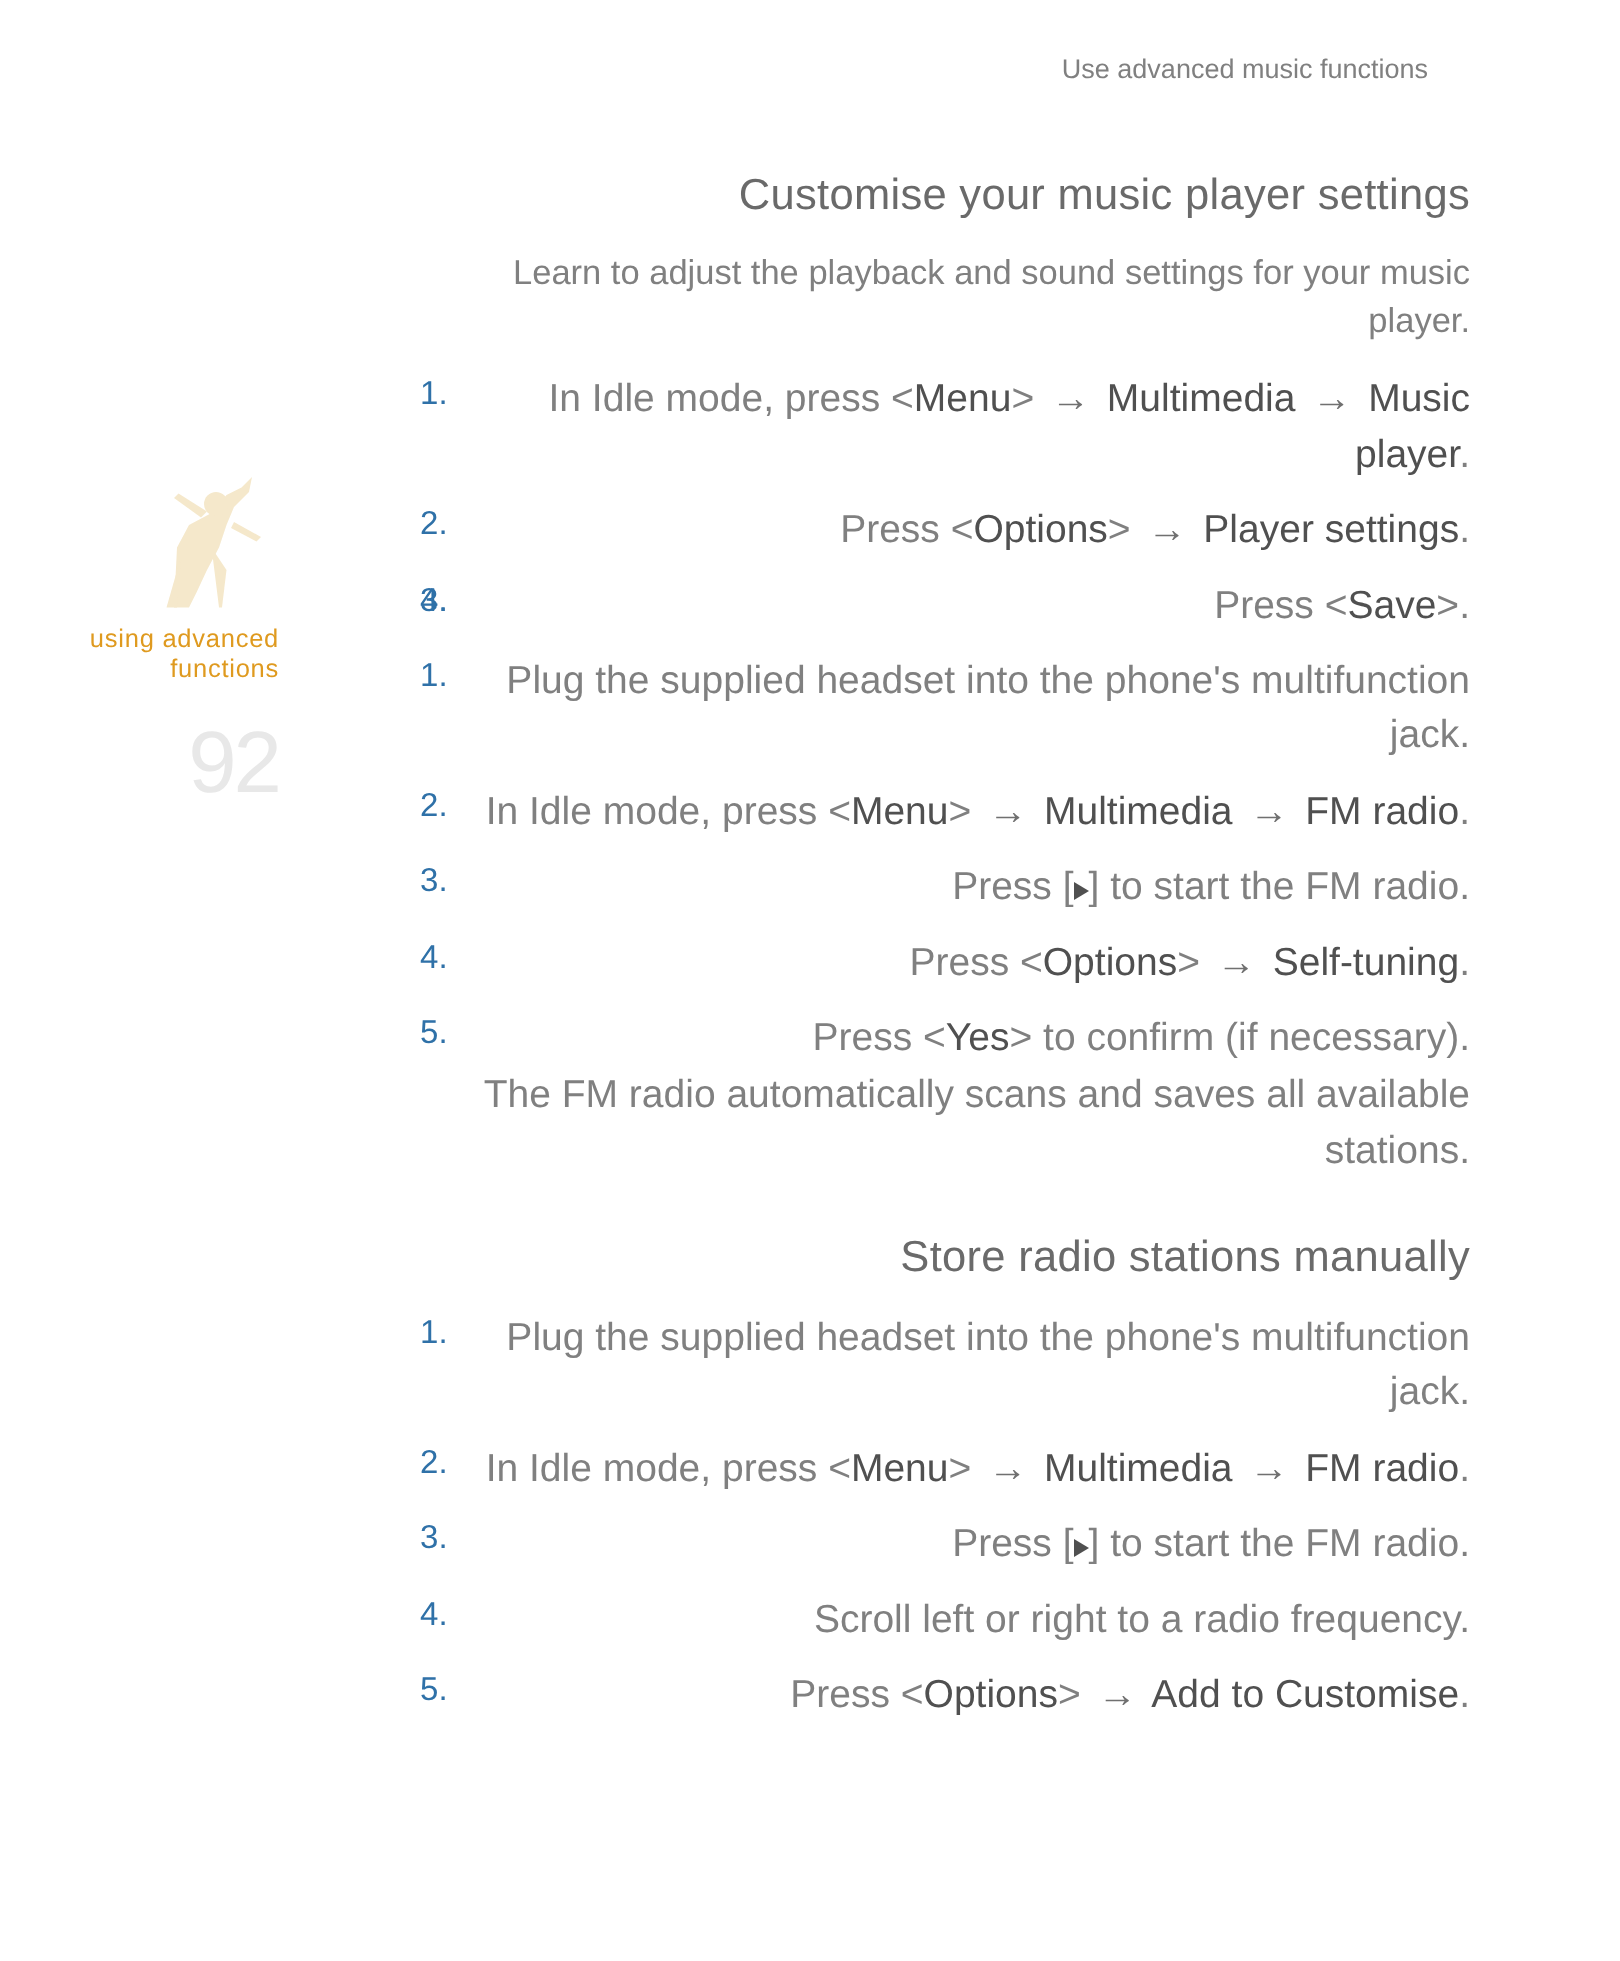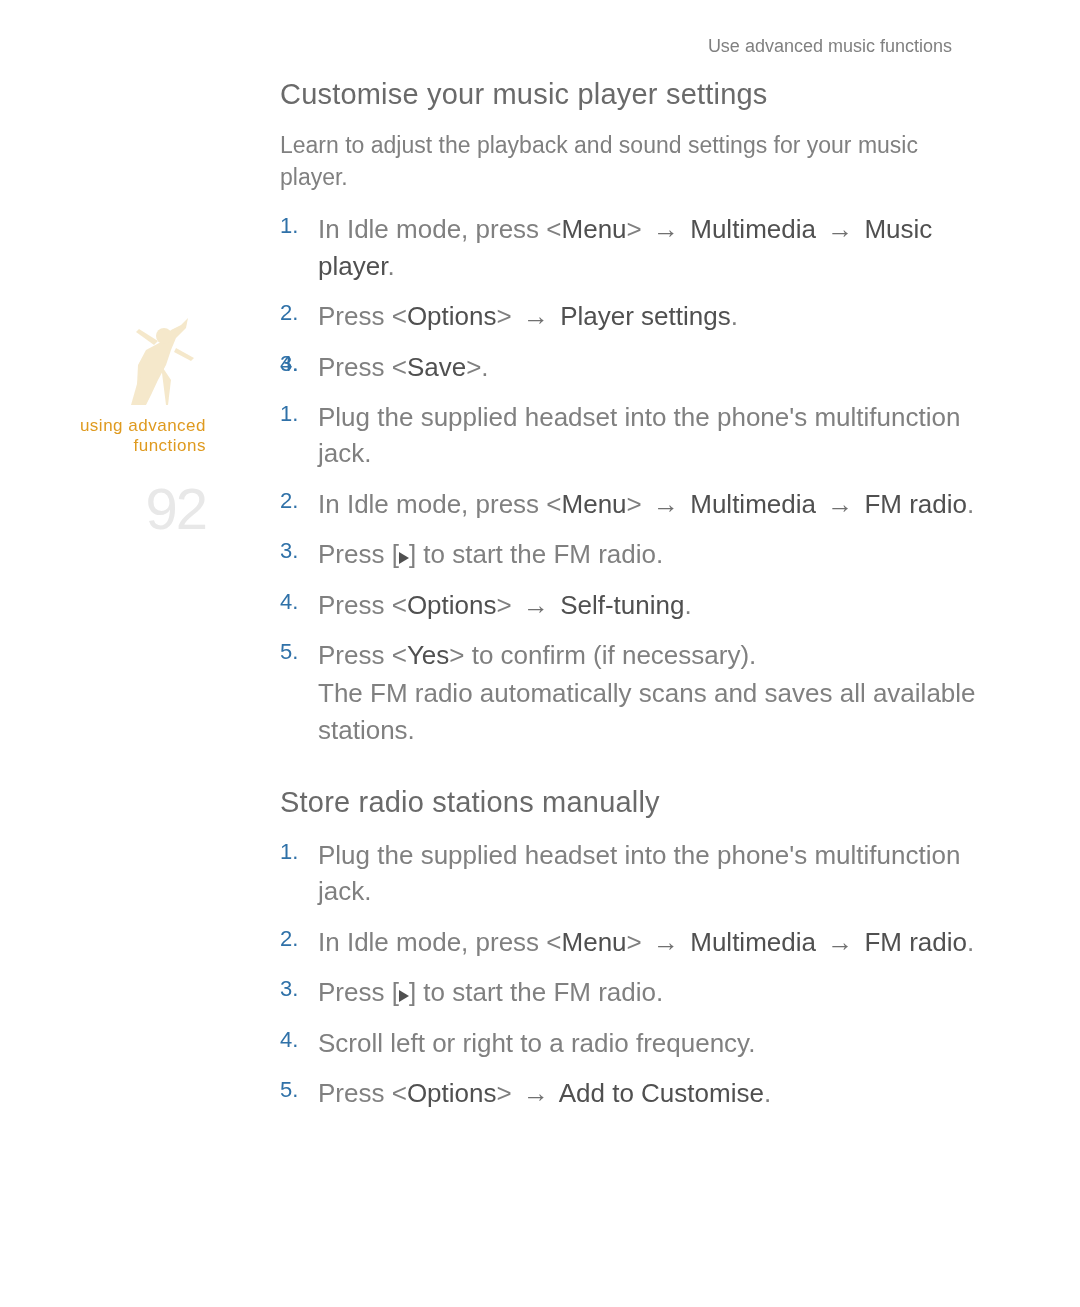--- a/index.html
+++ b/index.html
@@ -1,24 +1,24 @@
 <!DOCTYPE html>
 <html><head>
 <meta charset="utf-8">
 <style>
   * { box-sizing: border-box; margin: 0; padding: 0; }
   html, body { width: 1080px; min-height: 1307px; background: #ffffff; font-family: Verdana, Geneva, sans-serif; color: #606060; }
   .page { position: relative; width: 1080px; min-height: 1307px; padding: 30px 100px 60px 60px; }
   .header-label { position: absolute; top: 36px; right: 128px; font-size: 18px; color: #808080; }
-  .sidebar { position: absolute; left: 76px; top: 300px; width: 130px; text-align: right; }
+  .sidebar { position: absolute; left: 56px; top: 300px; width: 130px; text-align: right; }
   .sidebar .climber { width: 130px; height: 110px; display: flex; justify-content: flex-end; align-items: flex-end; }
   .sidebar .climber svg { opacity: 0.9; }
   .sidebar-label { color: #df9a1f; font-size: 17px; letter-spacing: 0.5px; margin-top: 6px; line-height: 1.2; }
   .page-number { color: #e8e8e8; font-size: 58px; font-weight: 300; margin-top: 18px; letter-spacing: -2px; }
-  .content { margin-left: 220px; margin-top: 48px; width: 700px; }
+  .content { margin-left: 220px; margin-top: 84px; width: 700px; text-align: right; }
   h2 { font-size: 29px; font-weight: 400; color: #6a6a6a; margin-top: 38px; margin-bottom: 18px; letter-spacing: 0.2px; }
   h2.first { margin-top: 0; }
   .intro { font-size: 23px; color: #808080; line-height: 1.4; margin-bottom: 18px; }
   ol { list-style: none; counter-reset: step; }
   ol > li { counter-increment: step; position: relative; padding-left: 38px; font-size: 26px; color: #808080; line-height: 1.4; margin-bottom: 14px; }
   ol > li::before { content: counter(step) "."; position: absolute; left: 0; top: 0; color: #2f71a8; font-size: 22px; }
   .b { color: #505050; }
   .arrow { color: #707070; padding: 0 4px; }
   .play-tri { display: inline-block; width: 0; height: 0; border-left: 13px solid #505050; border-top: 8px solid transparent; border-bottom: 8px solid transparent; vertical-align: -1px; margin-right: 6px; }
   .play-tri.small { border-left: 10px solid #505050; border-top: 6px solid transparent; border-bottom: 6px solid transparent; vertical-align: -1px; margin: 0; }

